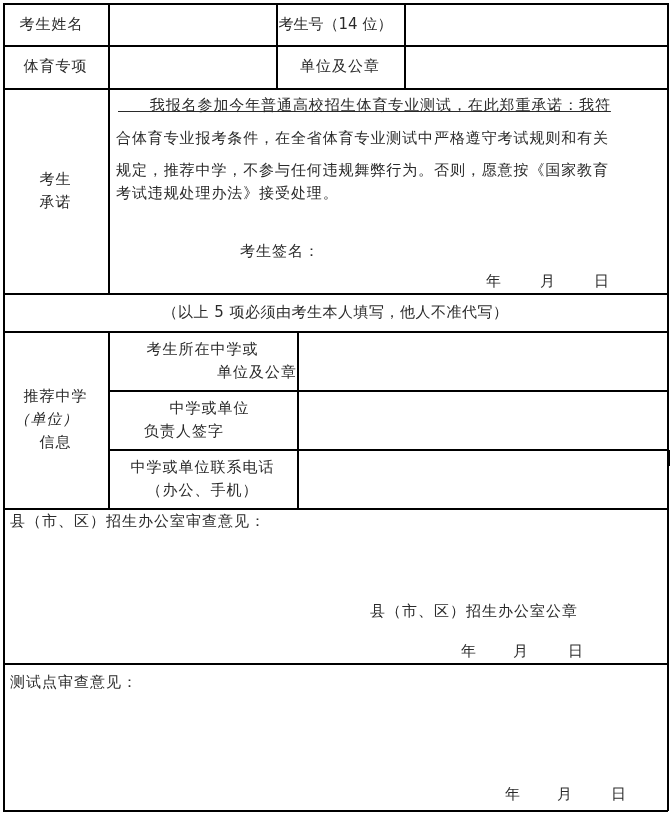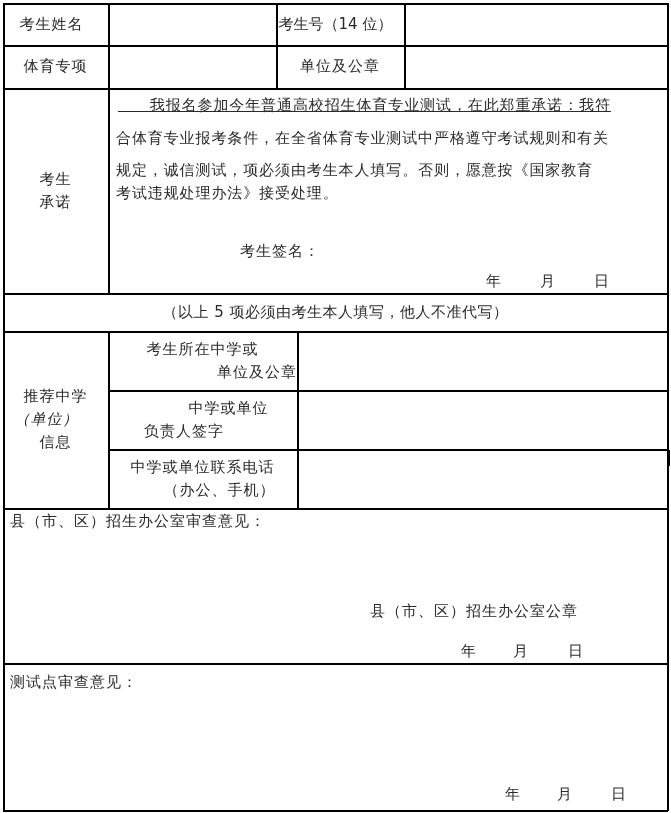--- a/index.html
+++ b/index.html
@@ -41,44 +41,44 @@
 
 <div class="t c" style="left:3px;top:56px;width:105px;">体育专项</div>
 <div style="position:absolute;left:110px;top:47px;width:165px;height:40px;"></div>
 <div class="t c" style="left:276px;top:56px;width:128px;">单位及公章</div>
 <div style="position:absolute;left:406px;top:47px;width:260px;height:40px;"></div>
 
 <div class="t c" style="left:3px;top:169px;width:105px;">考生</div>
 <div class="t c" style="left:3px;top:192px;width:105px;">承诺</div>
 <div class="t" style="left:118px;top:95px;letter-spacing:0.9px;text-decoration:underline;">　　我报名参加今年普通高校招生体育专业测试，在此郑重承诺：我符</div>
 <div class="t" style="left:116px;top:128px;letter-spacing:0.9px;">合体育专业报考条件，在全省体育专业测试中严格遵守考试规则和有关</div>
-<div class="t" style="left:116px;top:160px;letter-spacing:0.9px;">规定，诚信测试，项必须由考生本人填写。否则，愿意按《国家教育</div>
+<div class="t" style="left:116px;top:160px;letter-spacing:0.9px;">规定，推荐中学，不参与任何违规舞弊行为。否则，愿意按《国家教育</div>
 <div class="t" style="left:116px;top:183px;letter-spacing:0.9px;">考试违规处理办法》接受处理。</div>
 <div class="t" style="left:240px;top:241px;">考生签名：</div>
 <div style="position:absolute;left:325px;top:236px;width:330px;height:28px;"></div>
 <div class="t" style="left:486px;top:271px;">年</div>
 <div class="t" style="left:540px;top:271px;">月</div>
 <div class="t" style="left:594px;top:271px;">日</div>
 
 <div class="t c" style="left:3px;top:302px;width:665px;letter-spacing:0.5px;">（以上 5 项必须由考生本人填写，他人不准代写）</div>
 
 <div class="t c" style="left:3px;top:386px;width:105px;">推荐中学</div>
 <div class="t c" style="left:3px;top:409px;width:87px;font-style:italic;">（单位）</div>
 <div class="t c" style="left:3px;top:432px;width:105px;">信息</div>
 
 <div class="t c" style="left:108px;top:339px;width:189px;">考生所在中学或</div>
 <div class="t c" style="left:108px;top:362px;width:189px;text-align:right;">单位及公章</div>
 <div style="position:absolute;left:299px;top:333px;width:367px;height:56px;"></div>
 
-<div class="t c" style="left:108px;top:398px;width:203px;padding-left:19px;">中学或单位</div>
+<div class="t c" style="left:108px;top:398px;width:203px;">中学或单位</div>
 <div class="t c" style="left:108px;top:421px;width:152px;">负责人签字</div>
 <div style="position:absolute;left:299px;top:392px;width:367px;height:56px;"></div>
 
 <div class="t c" style="left:108px;top:457px;width:189px;">中学或单位联系电话</div>
-<div class="t c" style="left:108px;top:480px;width:189px;margin-left:17px;">（办公、手机）</div>
+<div class="t c" style="left:108px;top:480px;width:189px;">（办公、手机）</div>
 <div style="position:absolute;left:299px;top:451px;width:367px;height:56px;"></div>
 <div class="cursor"></div>
 
 <div class="t" style="left:10px;top:511px;">县（市、区）招生办公室审查意见：</div>
 <div style="position:absolute;left:5px;top:535px;width:661px;height:60px;"></div>
 <div class="t" style="left:370px;top:601px;">县（市、区）招生办公室公章</div>
 <div class="t" style="left:461px;top:641px;">年</div>
 <div class="t" style="left:513px;top:641px;">月</div>
 <div class="t" style="left:568px;top:641px;">日</div>
 

